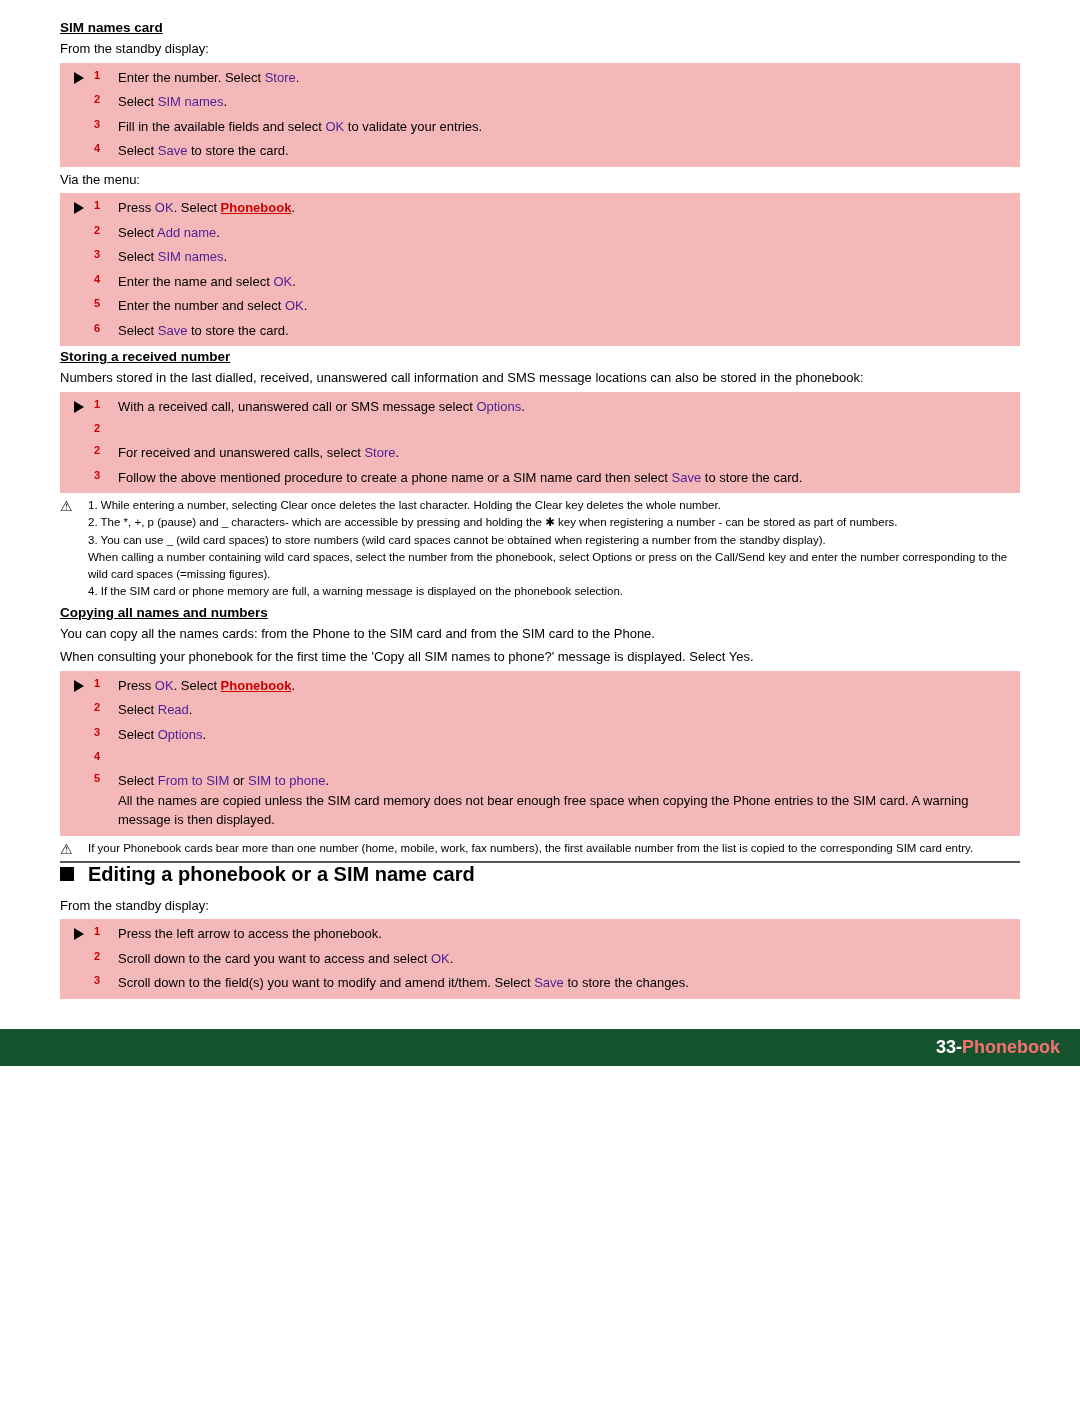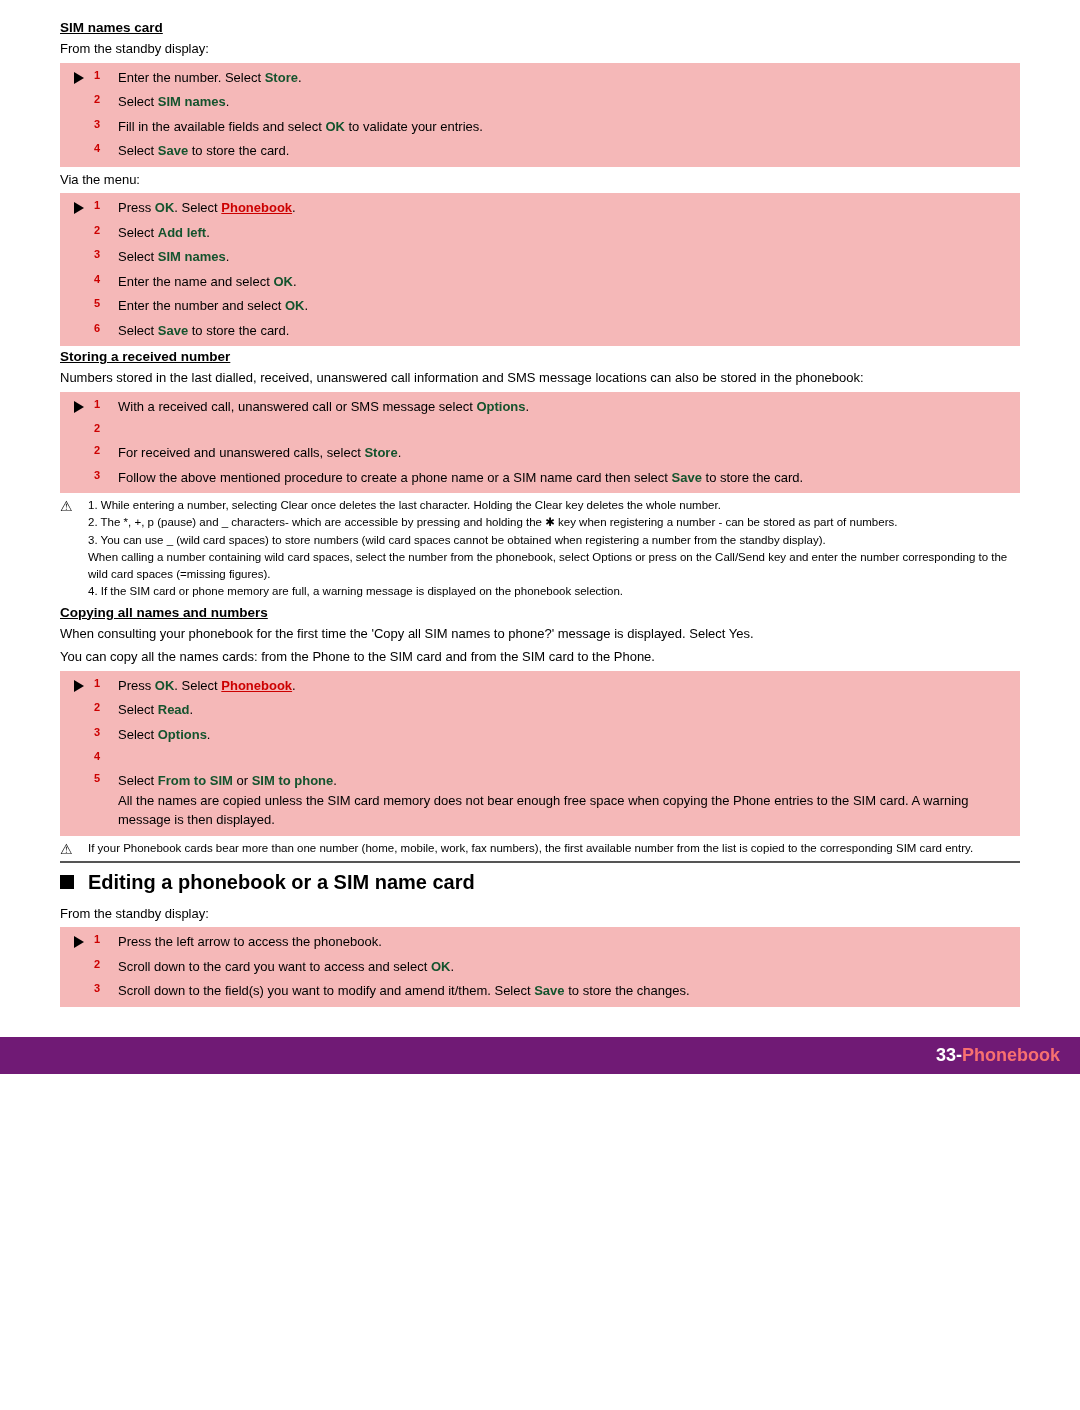--- a/index.html
+++ b/index.html
@@ -15,21 +15,21 @@
     .section-title {
       font-weight: bold;
       text-decoration: underline;
       margin-bottom: 4px;
       font-size: 13.5px;
     }
     .plain-text {
       margin-bottom: 4px;
       line-height: 1.5;
     }
-    .red { color: #14532d; font-weight: bold; }
+    .red { color: #4c1d95; font-weight: normal; }
     .red-link { color: #cc0000; font-weight: bold; text-decoration: underline; }
     .arrow-marker {
       min-width: 18px;
       font-size: 12px;
       margin-right: 2px;
       margin-top: 1px;
     }
     .step-num {
       min-width: 18px;
       height: 16px;
@@ -71,42 +71,42 @@
     }
     .note-text {
       font-size: 11.5px;
       line-height: 1.5;
       flex: 1;
     }
     .sub-section { }
 
     .editing-section {
       border-top: 2px solid #555;
-      padding-top: 8px;
+      padding-top: 0;
     }
     .editing-title {
       font-size: 20px;
       font-weight: bold;
       margin-bottom: 10px;
       display: flex;
       align-items: center;
       gap: 8px;
     }
     .square-bullet {
       display: inline-block;
       width: 14px;
       height: 14px;
       background: #000;
       margin-right: 6px;
       vertical-align: middle;
       flex-shrink: 0;
     }
 
     .footer-bar {
-      background: #701a75;
+      background: #14532d;
       color: #fff;
       text-align: right;
       padding: 8px 20px;
       font-size: 18px;
       font-weight: bold;
       margin-top: 30px;
       width: calc(100% + 120px);
       margin-left: -60px;
     }
     .footer-bar .page-num {
@@ -162,21 +162,21 @@
 
   <div class="highlight-block">
     <div class="highlight-row">
       <div class="arrow-marker"><div class="arrow-tri"></div></div>
       <div class="step-num">1</div>
       <div class="step-text">Press <span class="red">OK</span>. Select <span class="red-link">Phonebook</span>.</div>
     </div>
     <div class="highlight-row">
       <div class="arrow-marker"></div>
       <div class="step-num">2</div>
-      <div class="step-text">Select <span class="red">Add left</span>.</div>
+      <div class="step-text">Select <span class="red">Add name</span>.</div>
     </div>
     <div class="highlight-row">
       <div class="arrow-marker"></div>
       <div class="step-num">3</div>
       <div class="step-text">Select <span class="red">SIM names</span>.</div>
     </div>
     <div class="highlight-row">
       <div class="arrow-marker"></div>
       <div class="step-num">4</div>
       <div class="step-text">Enter the name and select <span class="red">OK</span>.</div>
@@ -227,22 +227,22 @@
       2. The *, +, p (pause) and _ characters- which are accessible by pressing and holding the ✱ key when registering a number - can be stored as part of numbers.<br>
       3. You can use _ (wild card spaces) to store numbers (wild card spaces cannot be obtained when registering a number from the standby display).<br>
       When calling a number containing wild card spaces, select the number from the phonebook, select Options or press on the Call/Send key and enter the number corresponding to the wild card spaces (=missing figures).<br>
       4. If the SIM card or phone memory are full, a warning message is displayed on the phonebook selection.
     </div>
   </div>
 </div>
 
 <div class="sub-section">
   <div class="section-title">Copying all names and numbers</div>
+  <div class="plain-text">You can copy all the names cards: from the Phone to the SIM card and from the SIM card to the Phone.</div>
   <div class="plain-text">When consulting your phonebook for the first time the 'Copy all SIM names to phone?' message is displayed. Select Yes.</div>
-  <div class="plain-text">You can copy all the names cards: from the Phone to the SIM card and from the SIM card to the Phone.</div>
 
   <div class="highlight-block">
     <div class="highlight-row">
       <div class="arrow-marker"><div class="arrow-tri"></div></div>
       <div class="step-num">1</div>
       <div class="step-text">Press <span class="red">OK</span>. Select <span class="red-link">Phonebook</span>.</div>
     </div>
     <div class="highlight-row">
       <div class="arrow-marker"></div>
       <div class="step-num">2</div>

